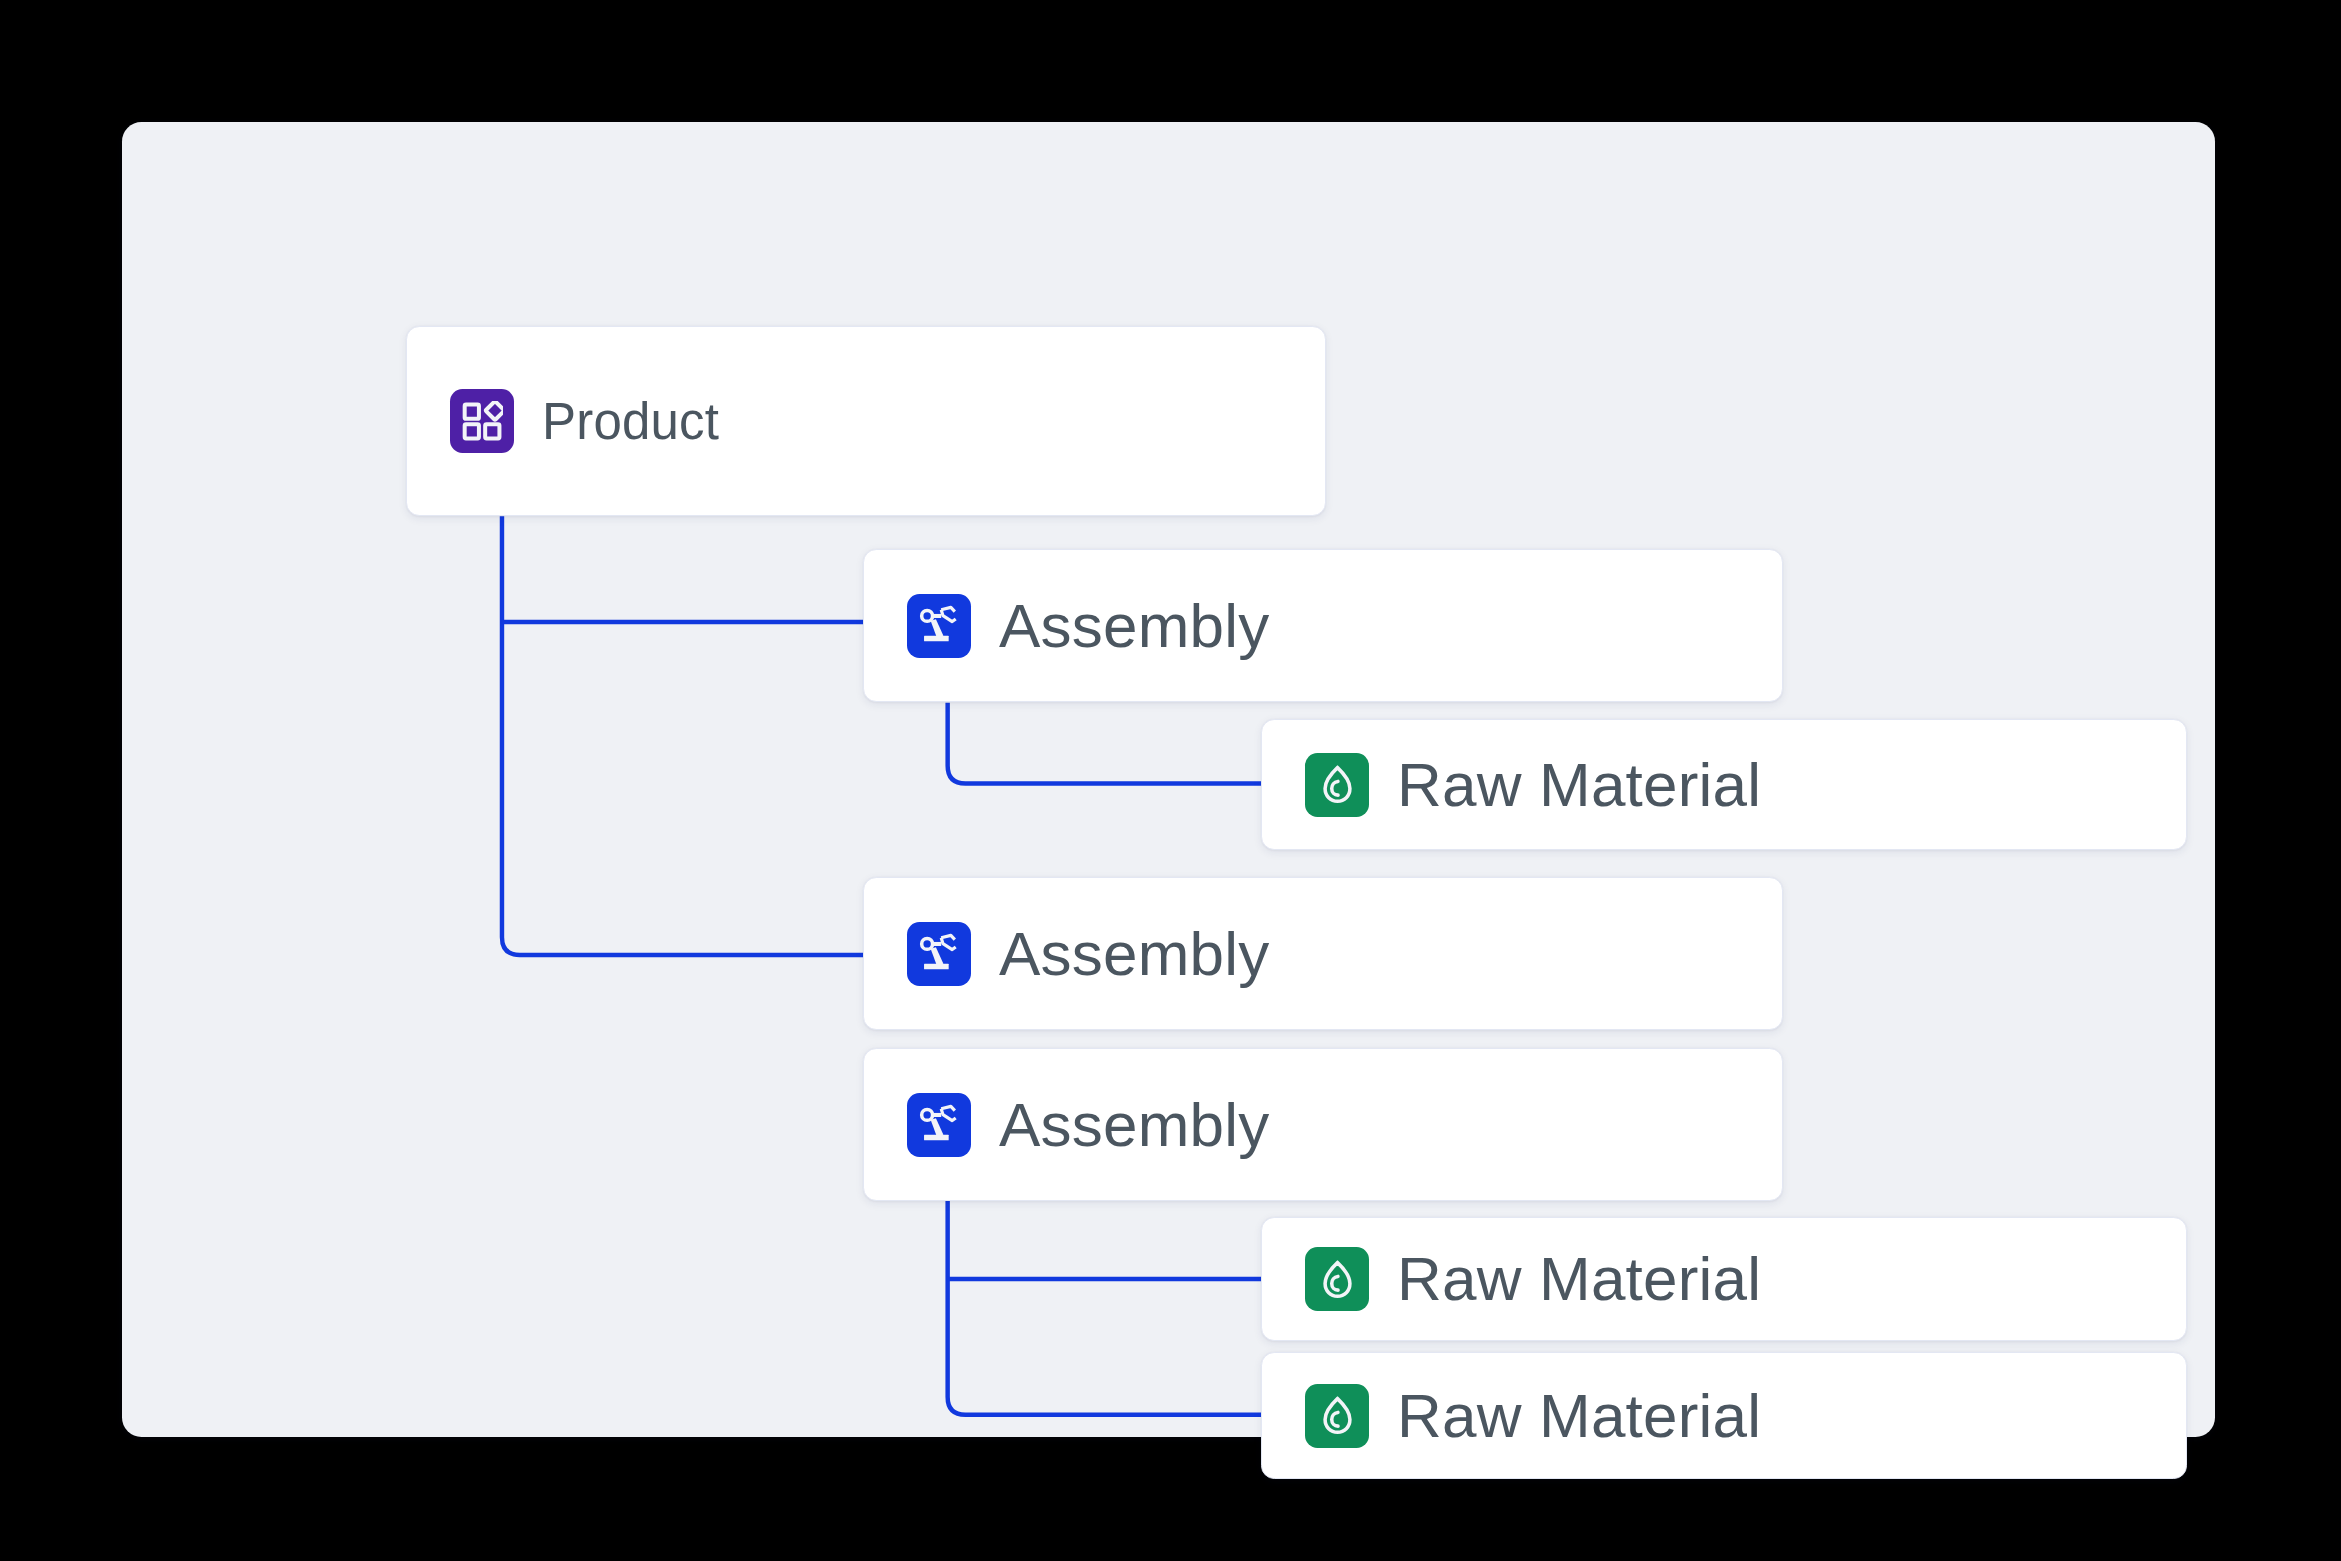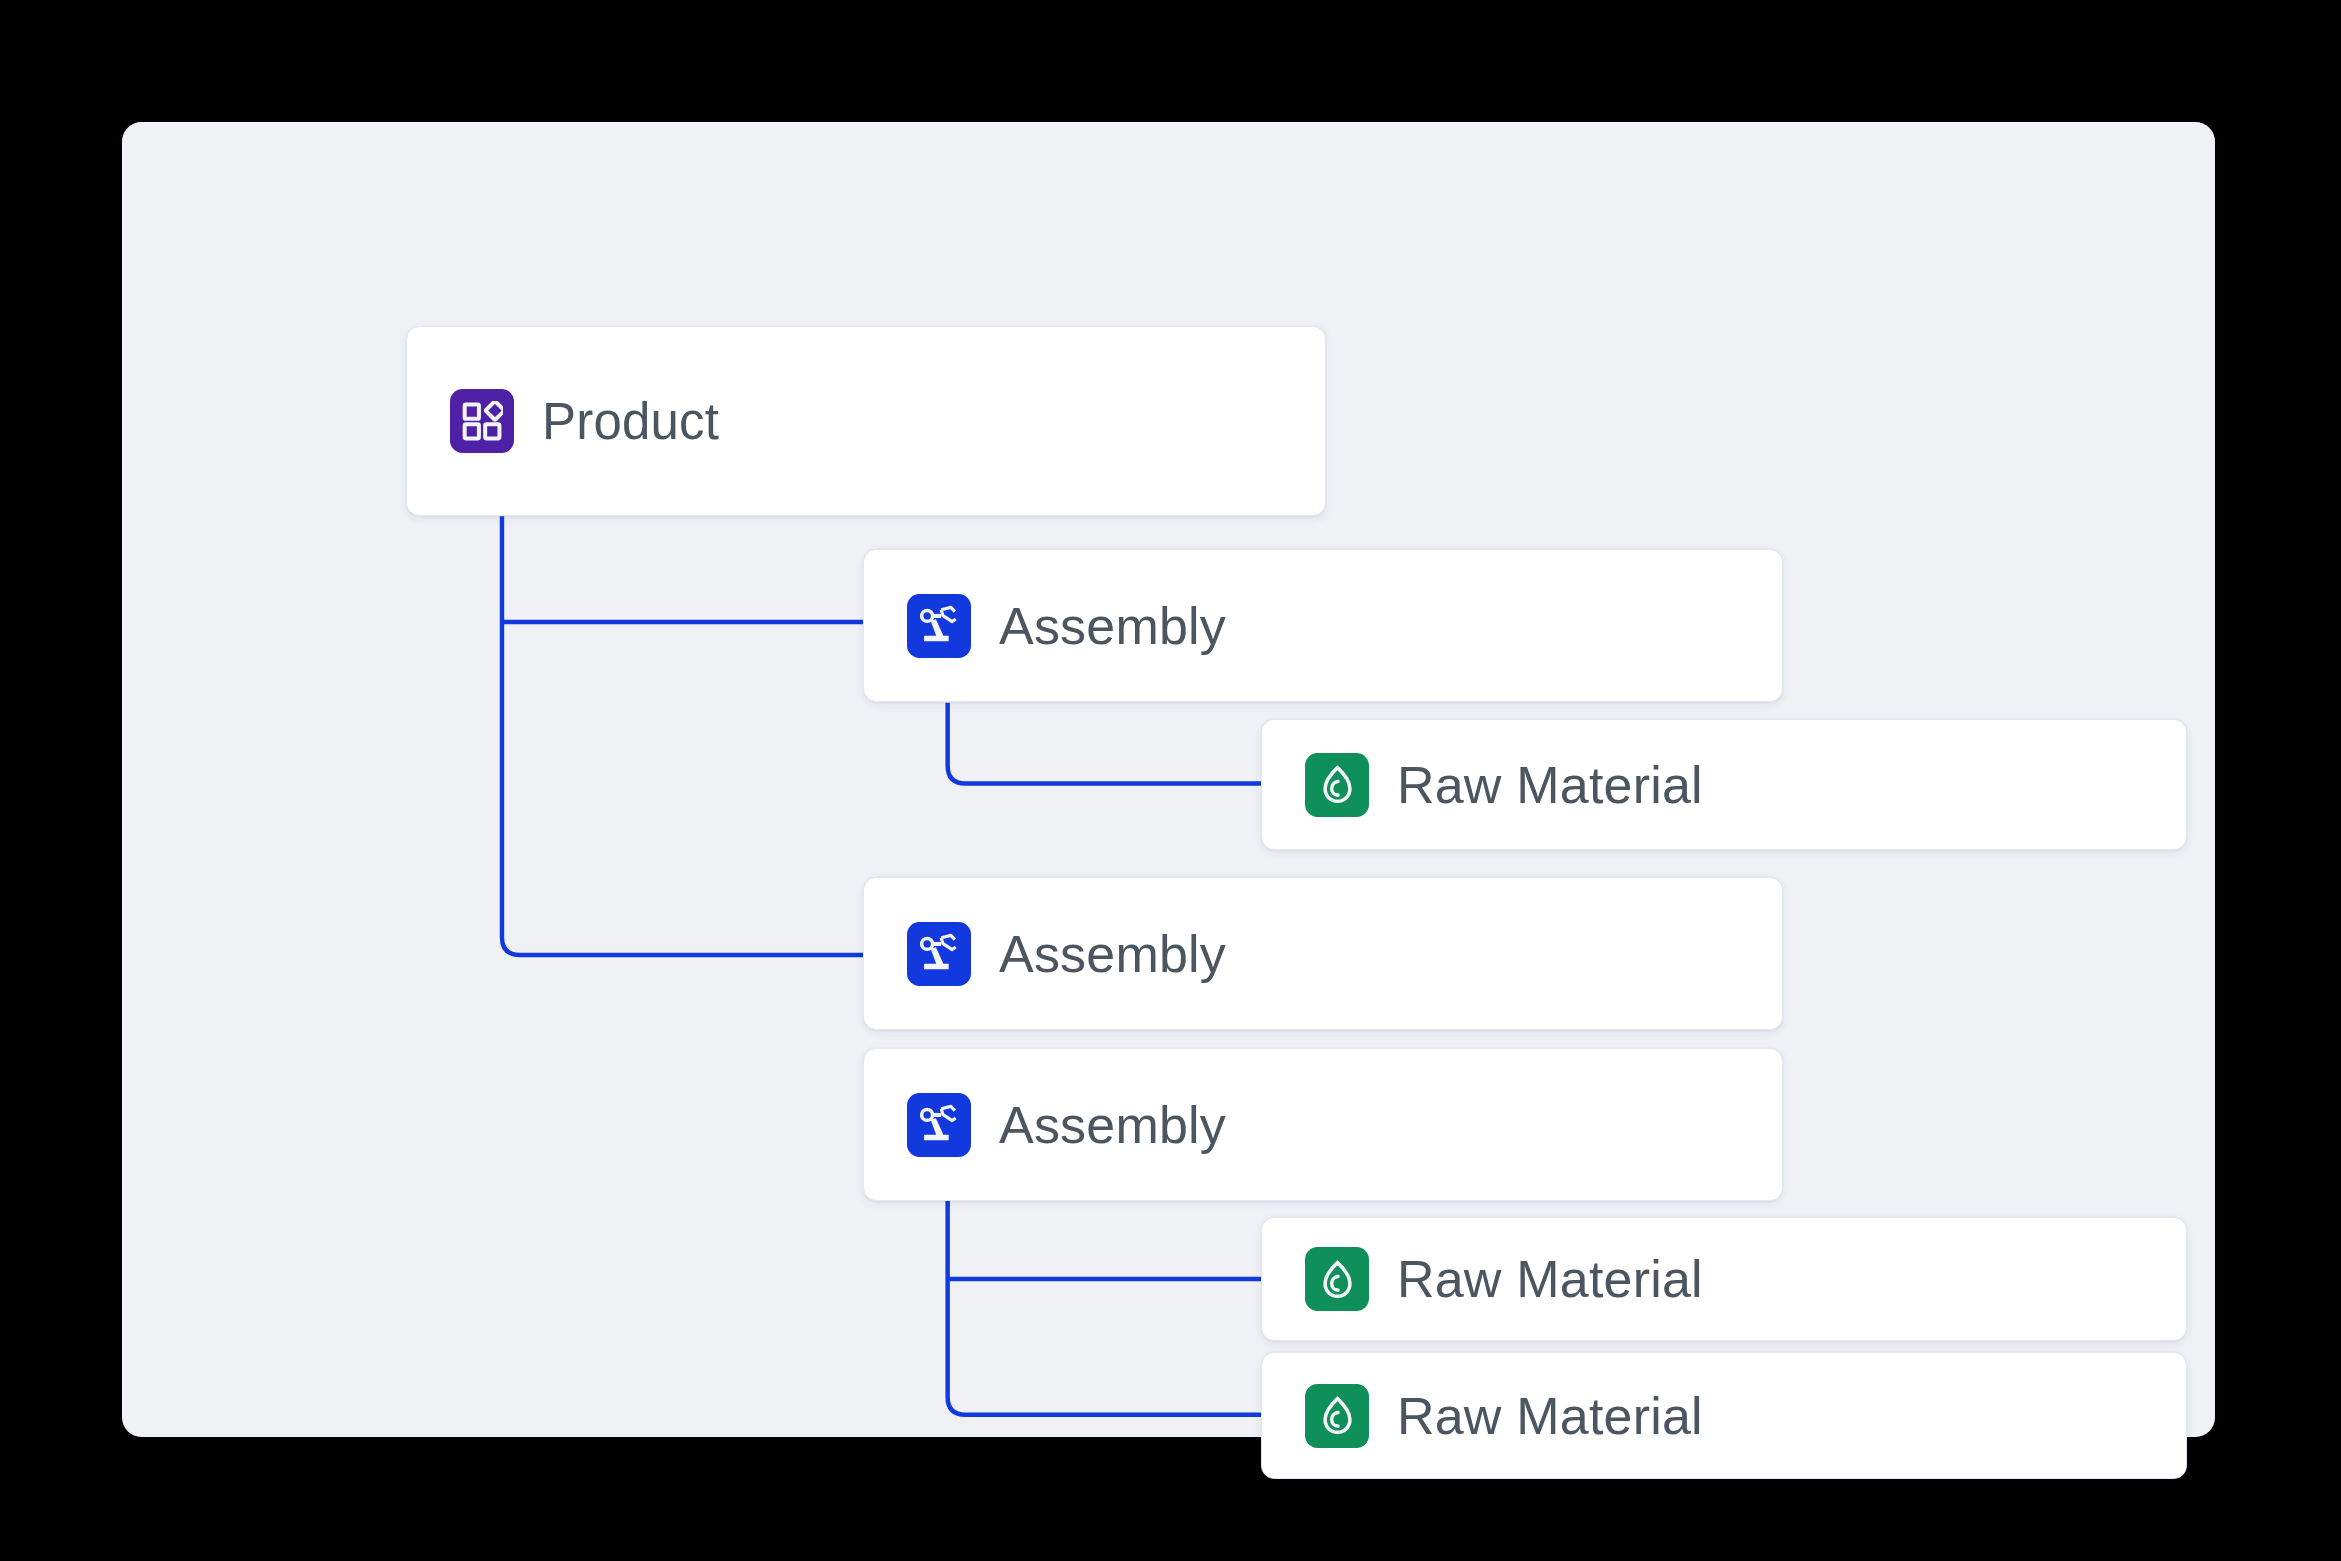--- a/index.html
+++ b/index.html
@@ -62,21 +62,21 @@
     height: 64px;
     border-radius: 12.4px;
     display: flex;
     align-items: center;
     justify-content: center;
   }
   .node-icon svg { display: block; }
 
   .node-label {
     margin-left: 28px;
-    font-size: 52px;
+    font-size: 62px;
     line-height: 1;
     font-weight: 400;
     letter-spacing: 0.2px;
     color: #4b5660;
     white-space: nowrap;
   }
 
   
   #node-product      { left: 284px;  top: 204px;  width: 920px; height: 190px; padding-left: 43px; }
   #node-assembly-1   { left: 741px;  top: 427px;  width: 920px; height: 153px; padding-left: 43px; }

